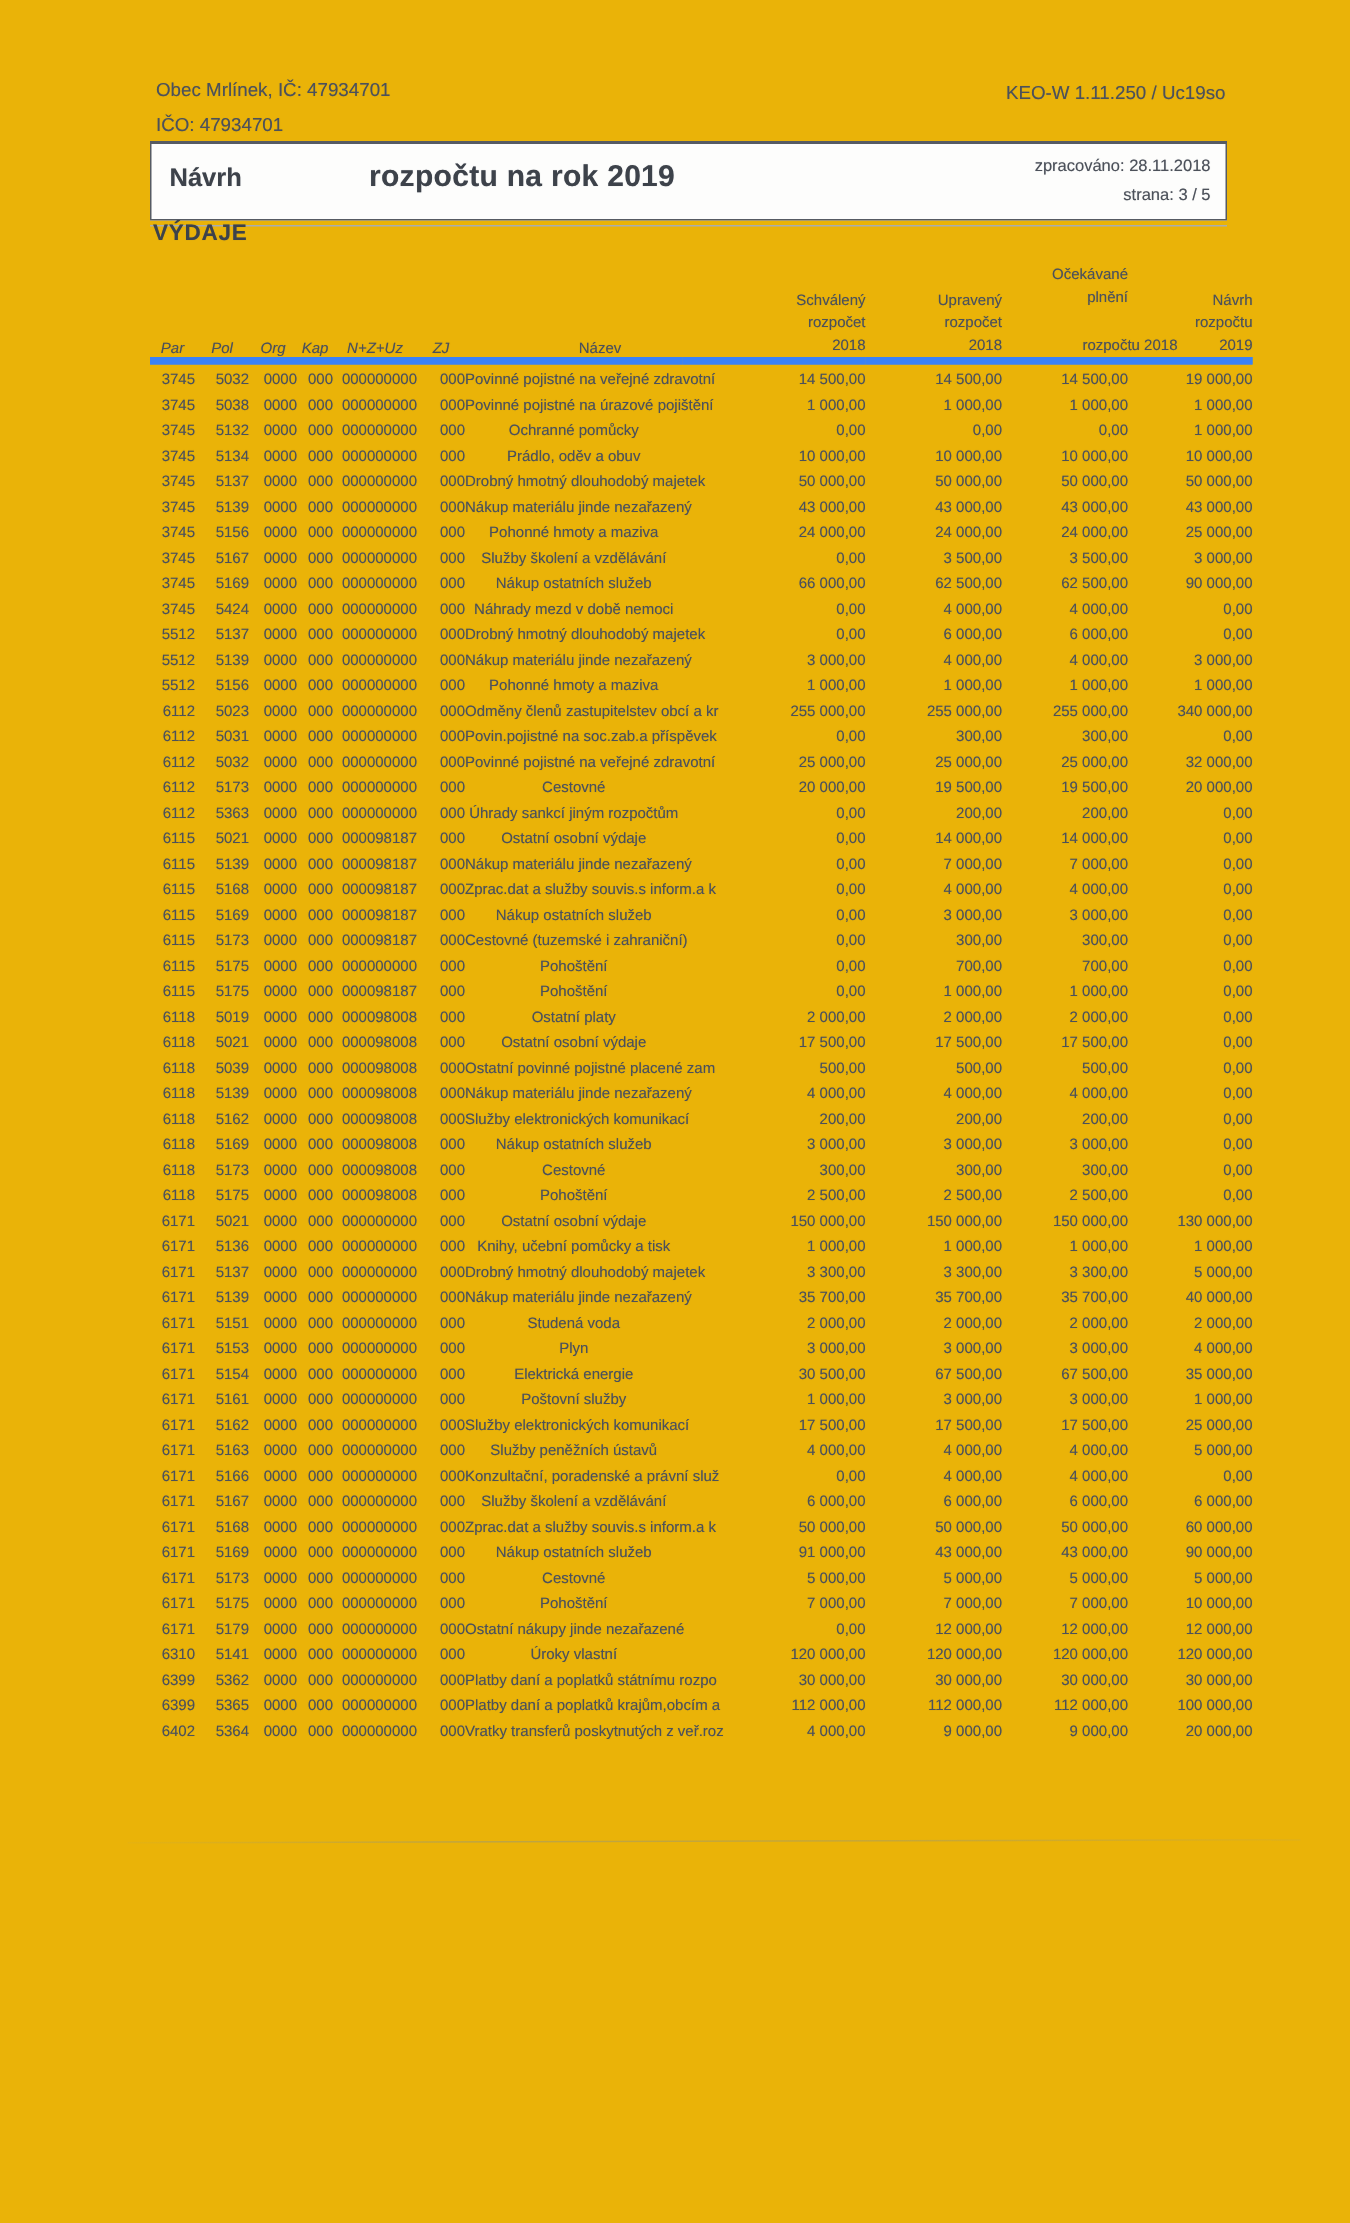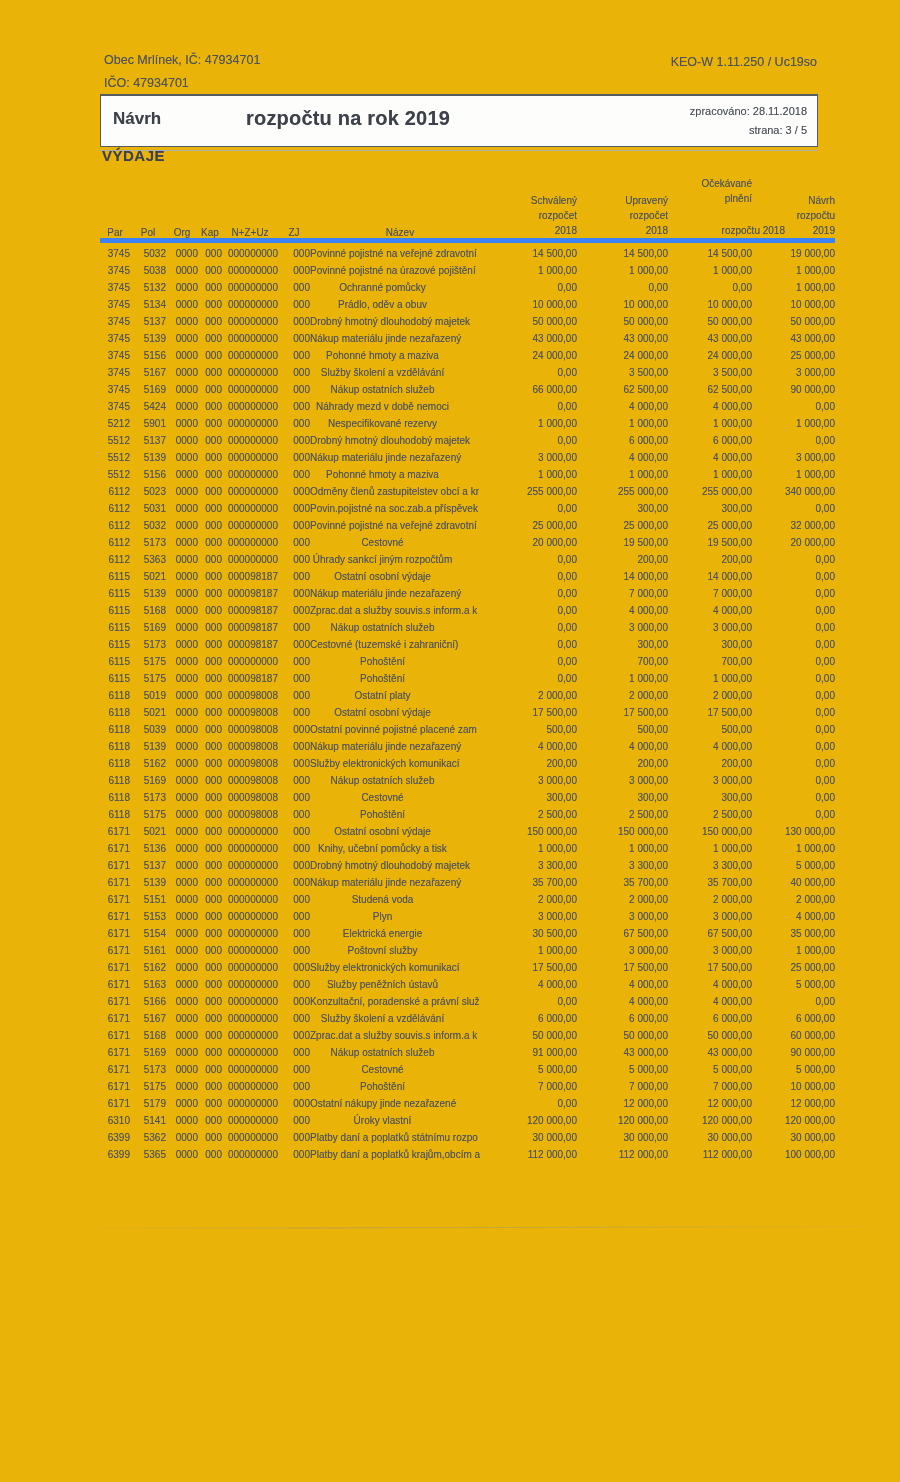--- a/index.html
+++ b/index.html
@@ -33,21 +33,21 @@
 
   .section-label { position:absolute; left:102px; top:147px; font-size:15px; font-weight:bold; color:#3d424a; letter-spacing:0.5px; }
 
   
   table.budget {
     position:absolute; left:100px; top:176px; width:735px;
     border-collapse:collapse; table-layout:fixed;
   }
   table.budget th, table.budget td { padding:0; font-weight:normal; }
   thead th { vertical-align:bottom; border-bottom:5px solid #3b82f6; padding-bottom:4px; font-size:10px; color:#4c515a; }
-  thead th.code-h { text-align:center; }
+  thead th.code-h { text-align:center;font-style:italic; }
   thead th.name-h { text-align:center; padding-left:35px; }
   .vh div { text-align:right; line-height:15px; white-space:nowrap; }
   .vh div.shift { margin-right:-33px;margin-top:17px; }
   tbody td { height:17px; line-height:17px; font-size:10px; white-space:nowrap; overflow:visible; color:#4c515a; }
   td.r { text-align:right; }
   td.name-c { text-align:center; padding-left:8px; }
   tbody tr:first-child td { padding-top:2px; }
 
   
   .scan-line {
@@ -257,33 +257,20 @@
       <td class="r">000</td>
       <td class="r">000000000</td>
       <td class="r">000</td>
       <td class="name-c">Náhrady mezd v době nemoci</td>
       <td class="r">0,00</td>
       <td class="r">4 000,00</td>
       <td class="r">4 000,00</td>
       <td class="r">0,00</td>
     </tr>
 
-    <tr>
-      <td class="r">5212</td>
-      <td class="r">5901</td>
-      <td class="r">0000</td>
-      <td class="r">000</td>
-      <td class="r">000000000</td>
-      <td class="r">000</td>
-      <td class="name-c">Nespecifikované rezervy</td>
-      <td class="r">1 000,00</td>
-      <td class="r">1 000,00</td>
-      <td class="r">1 000,00</td>
-      <td class="r">1 000,00</td>
-    </tr>
 
     <tr>
       <td class="r">5512</td>
       <td class="r">5137</td>
       <td class="r">0000</td>
       <td class="r">000</td>
       <td class="r">000000000</td>
       <td class="r">000</td>
       <td class="name-c">Drobný hmotný dlouhodobý majetek</td>
       <td class="r">0,00</td>
@@ -873,18 +860,31 @@
       <td class="r">000</td>
       <td class="r">000000000</td>
       <td class="r">000</td>
       <td class="name-c">Platby daní a poplatků krajům,obcím a</td>
       <td class="r">112 000,00</td>
       <td class="r">112 000,00</td>
       <td class="r">112 000,00</td>
       <td class="r">100 000,00</td>
     </tr>
 
+    <tr>
+      <td class="r">6402</td>
+      <td class="r">5364</td>
+      <td class="r">0000</td>
+      <td class="r">000</td>
+      <td class="r">000000000</td>
+      <td class="r">000</td>
+      <td class="name-c">Vratky transferů poskytnutých z veř.roz</td>
+      <td class="r">4 000,00</td>
+      <td class="r">9 000,00</td>
+      <td class="r">9 000,00</td>
+      <td class="r">20 000,00</td>
+    </tr>
   </tbody>
   </table>
 
   <div class="scan-line"></div>
 
 </div>
 
 </body></html>

